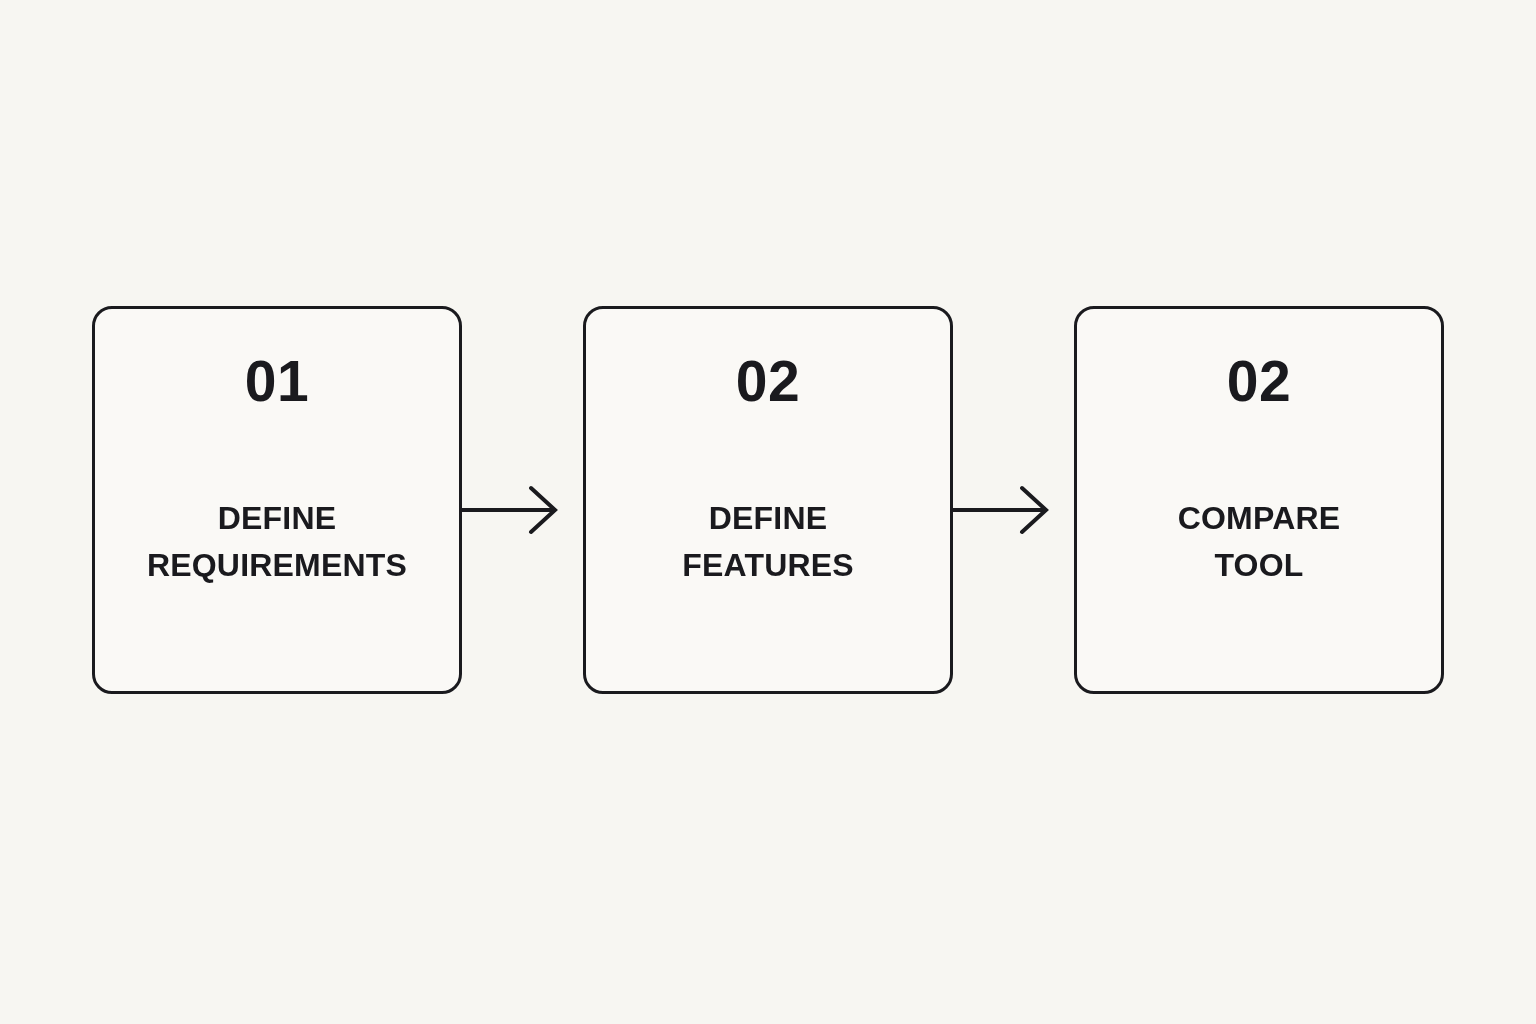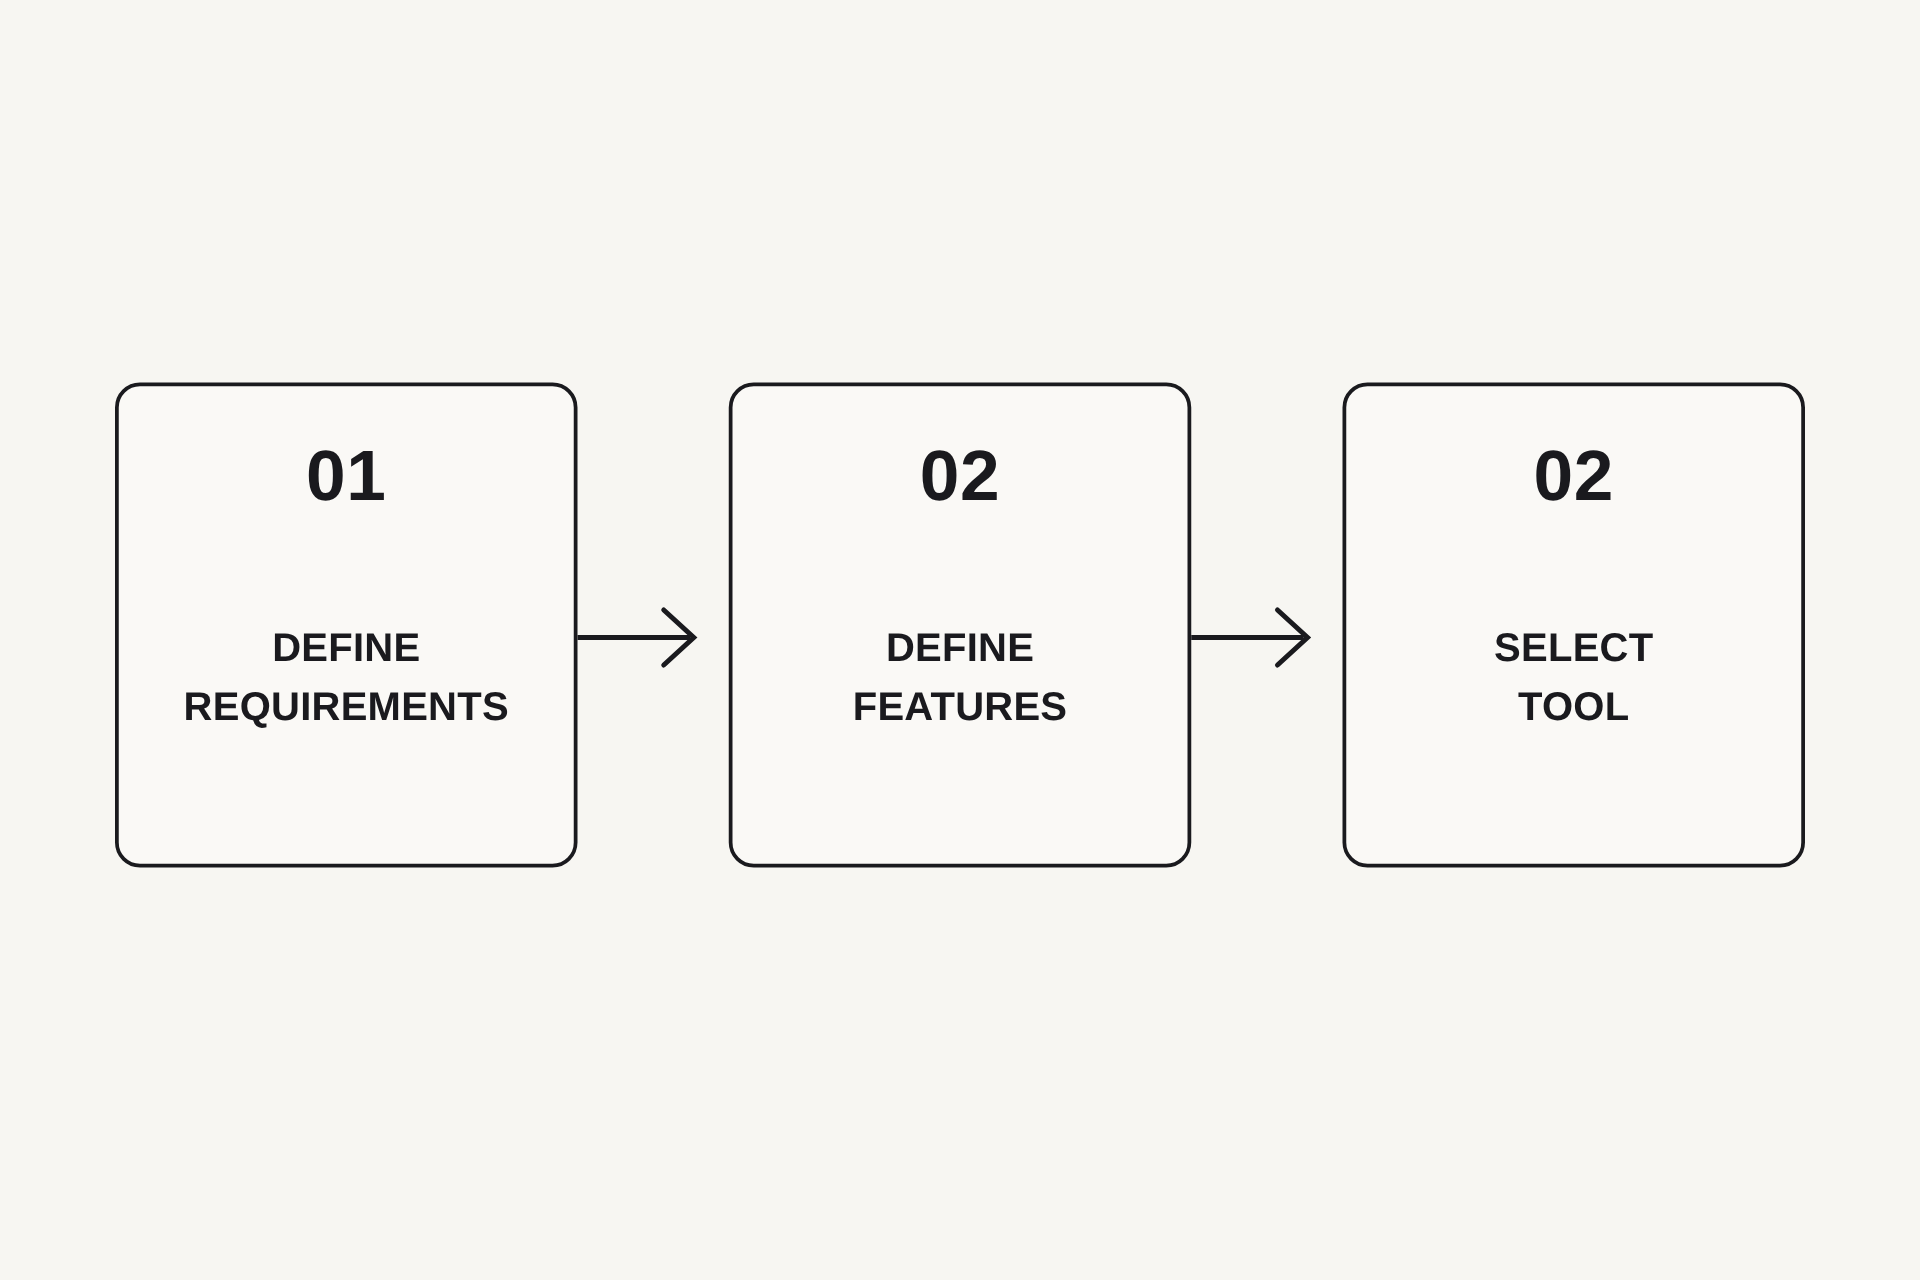--- a/index.html
+++ b/index.html
@@ -117,18 +117,18 @@
 
     <div class="connector">
       <svg viewBox="0 0 121 388" xmlns="http://www.w3.org/2000/svg">
         <line x1="0" y1="204" x2="90" y2="204" stroke="#1a1a1e" stroke-width="4" stroke-linecap="butt"></line>
         <polyline points="69,182 93,204 69,226" fill="none" stroke="#1a1a1e" stroke-width="4" stroke-linecap="round" stroke-linejoin="miter"></polyline>
       </svg>
     </div>
 
     <div class="step-node">
       <div class="step-number">02</div>
-      <div class="step-label">SELECT
+      <div class="step-label">COMPARE
 TOOL</div>
     </div>
 
   </div>
 </div>
 
 </body></html>

